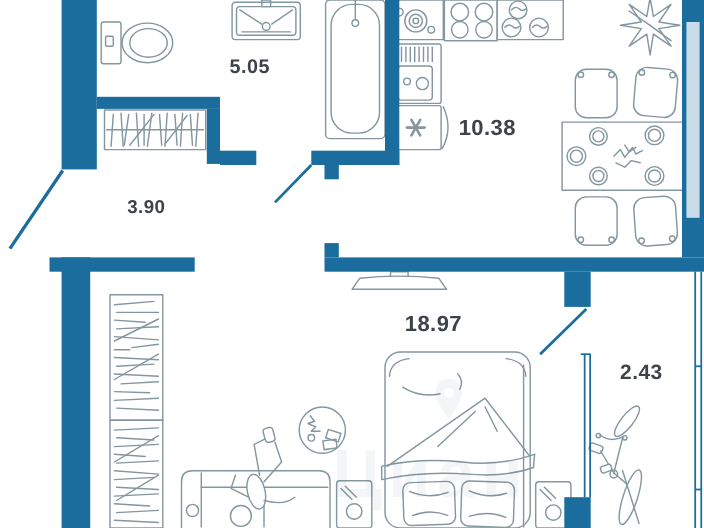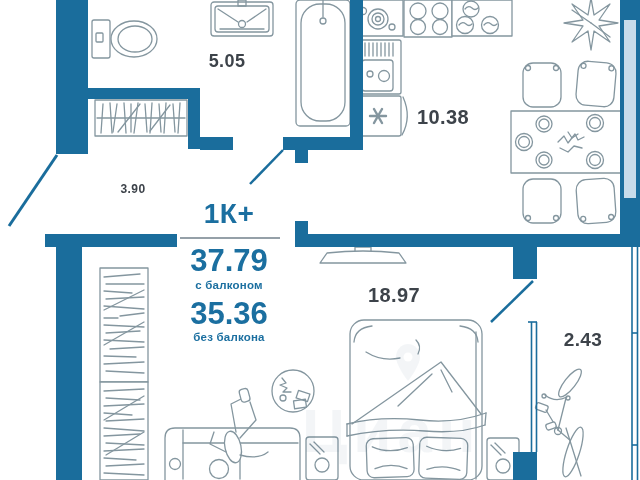--- a/index.html
+++ b/index.html
@@ -321,25 +321,17 @@
 
   <g stroke="#1a6d9c" fill="none">
     <line x1="57" y1="155" x2="9" y2="226" stroke-width="3"></line>
     <line x1="283" y1="150" x2="250" y2="184" stroke-width="2.5"></line>
     <line x1="533" y1="281" x2="491" y2="322" stroke-width="2.5"></line>
   </g>
 </svg>
 
 <div class="room-label" style="left:227px;top:61px;font-size:18px;">5.05</div>
 <div class="room-label" style="left:443px;top:117px;font-size:20px;">10.38</div>
-<div class="room-label" style="left:133px;top:189px;font-size:12px;">3.90</div>
+<div class="room-label" style="left:133px;top:189px;font-size:17px;">3.90</div>
 <div class="room-label" style="left:394px;top:295px;font-size:20px;">18.97</div>
 <div class="room-label" style="left:583px;top:340px;font-size:19px;">2.43</div>
 
-<div id="summary">
-  <div class="title">1К+</div>
-  <div class="divider"></div>
-  <div class="big">37.79</div>
-  <div class="small">с балконом</div>
-  <div class="big">35.36</div>
-  <div class="small">без балкона</div>
 </div>
-</div>
 
 </body></html>

